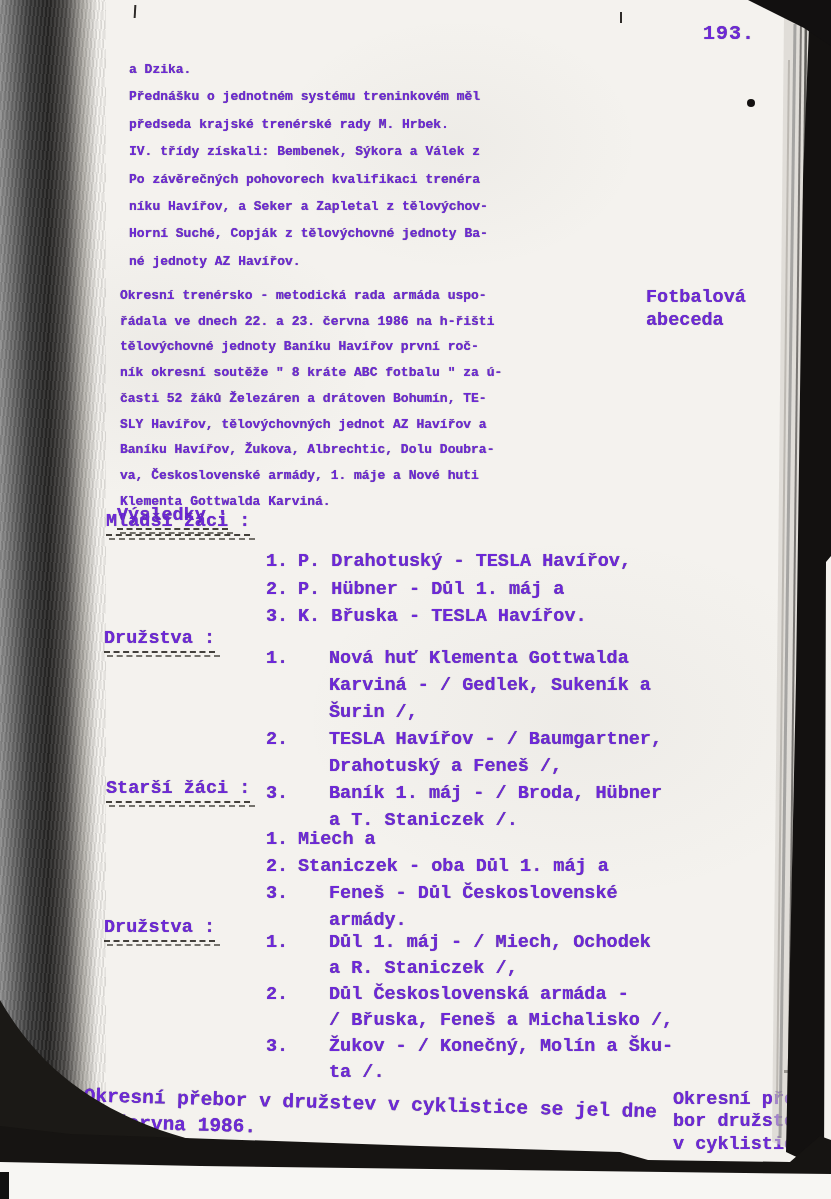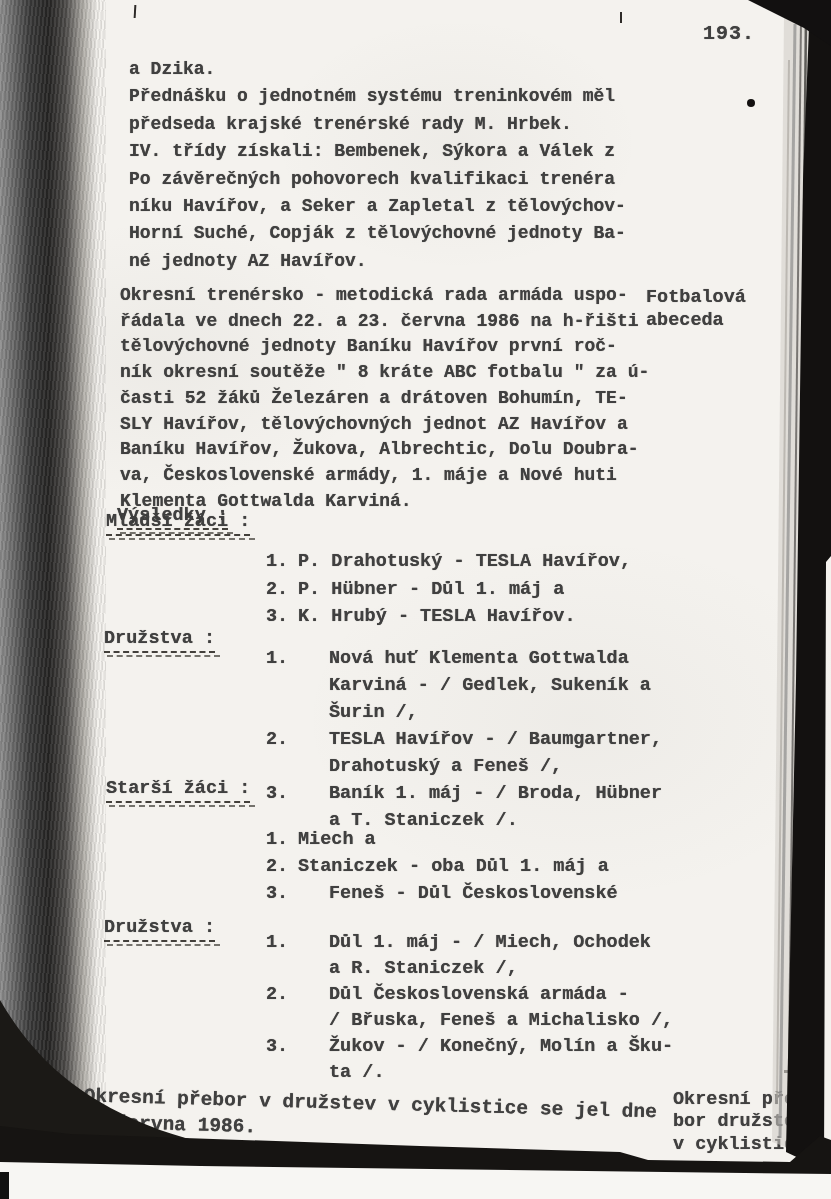--- a/index.html
+++ b/index.html
@@ -22,24 +22,24 @@
     background:linear-gradient(90deg,
       #8f8f8f 0%, #747474 9%, #3a3a3a 28%, #262524 46%,
       #4e4c4a 62%, #b4b1ab 79%, rgba(244,242,238,.25) 92%, rgba(244,242,238,0) 100%);
   }
   .binding::after{
     content:"";position:absolute;inset:0;
     background:
       repeating-linear-gradient(96deg, rgba(255,255,255,.08) 0 2px, rgba(0,0,0,.07) 2px 4px),
       repeating-linear-gradient(84deg, rgba(0,0,0,.05) 0 1px, transparent 1px 3px);
   }
-  .content{position:absolute;inset:0;z-index:2;color:#404040;padding-left:36px;}
+  .content{position:absolute;inset:0;z-index:2;color:#6d28d9;padding-left:36px;}
   .blk{position:absolute;}
   .ln{white-space:pre;font-weight:bold;text-shadow:0 0 .7px rgba(42,38,32,.75);}
-  .t18 .ln, .t18{font-size:18px;}
+  .t18 .ln, .t18{font-size:13px;}
   .pagenum{font-size:20px;font-weight:bold;letter-spacing:1px;text-shadow:0 0 .7px rgba(42,38,32,.75);}
   
   .hd{
     position:relative;display:inline-block;font-size:18.5px;font-weight:bold;
     white-space:pre;text-shadow:0 0 .7px rgba(42,38,32,.75);
     padding-bottom:2px;border-bottom:2px dashed rgba(48,44,39,.9);
   }
   .hd::after{
     content:"";position:absolute;left:3px;right:-5px;bottom:-6px;
     border-top:2px dashed rgba(48,44,39,.65);
@@ -106,21 +106,21 @@
     <div class="item">
       <span class="num ln">1.</span>
       <span class="ln">P. Drahotuský - TESLA Havířov,</span>
     </div>
     <div class="item">
       <span class="num ln">2.</span>
       <span class="ln">P. Hübner - Důl 1. máj a</span>
     </div>
     <div class="item">
       <span class="num ln">3.</span>
-      <span class="ln">K. Hrubý - TESLA Havířov.</span>
+      <span class="ln">K. Břuska - TESLA Havířov.</span>
     </div>
   </div>
 
   <div class="blk" style="left:104px;top:628px;">
     <span class="hd">Družstva :</span>
   </div>
   <div class="blk list" style="left:266px;top:645px;line-height:27px;">
     <div class="item">
       <span class="num ln">1.</span>
       <span class="cols">
@@ -154,20 +154,21 @@
       <span class="ln">Miech a</span>
     </div>
     <div class="item">
       <span class="num ln">2.</span>
       <span class="ln">Staniczek - oba Důl 1. máj a</span>
     </div>
     <div class="item">
       <span class="num ln">3.</span>
       <span class="cols">
         <span class="ln">Feneš - Důl Československé</span>
+        <span class="ln">armády.</span>
       </span>
     </div>
   </div>
 
   <div class="blk" style="left:104px;top:917px;">
     <span class="hd">Družstva :</span>
   </div>
   <div class="blk list" style="left:266px;top:930px;line-height:26px;">
     <div class="item">
       <span class="num ln">1.</span>

